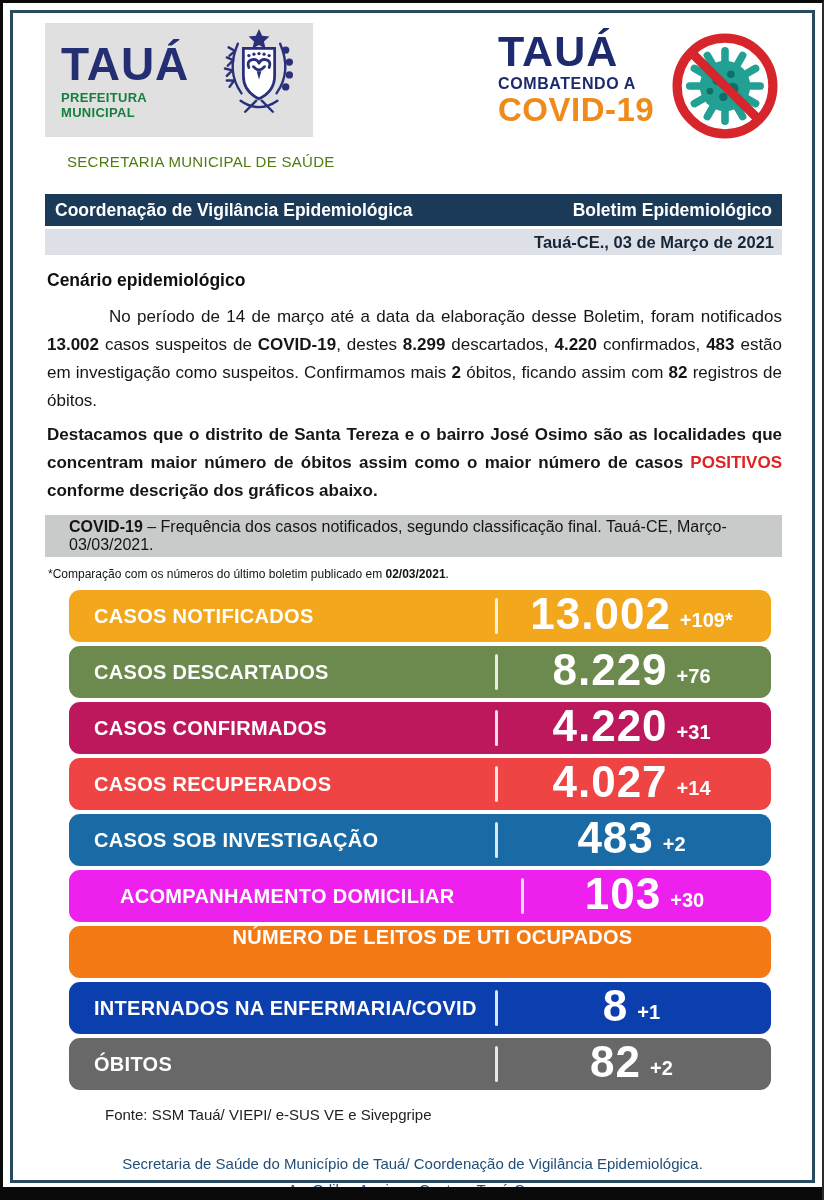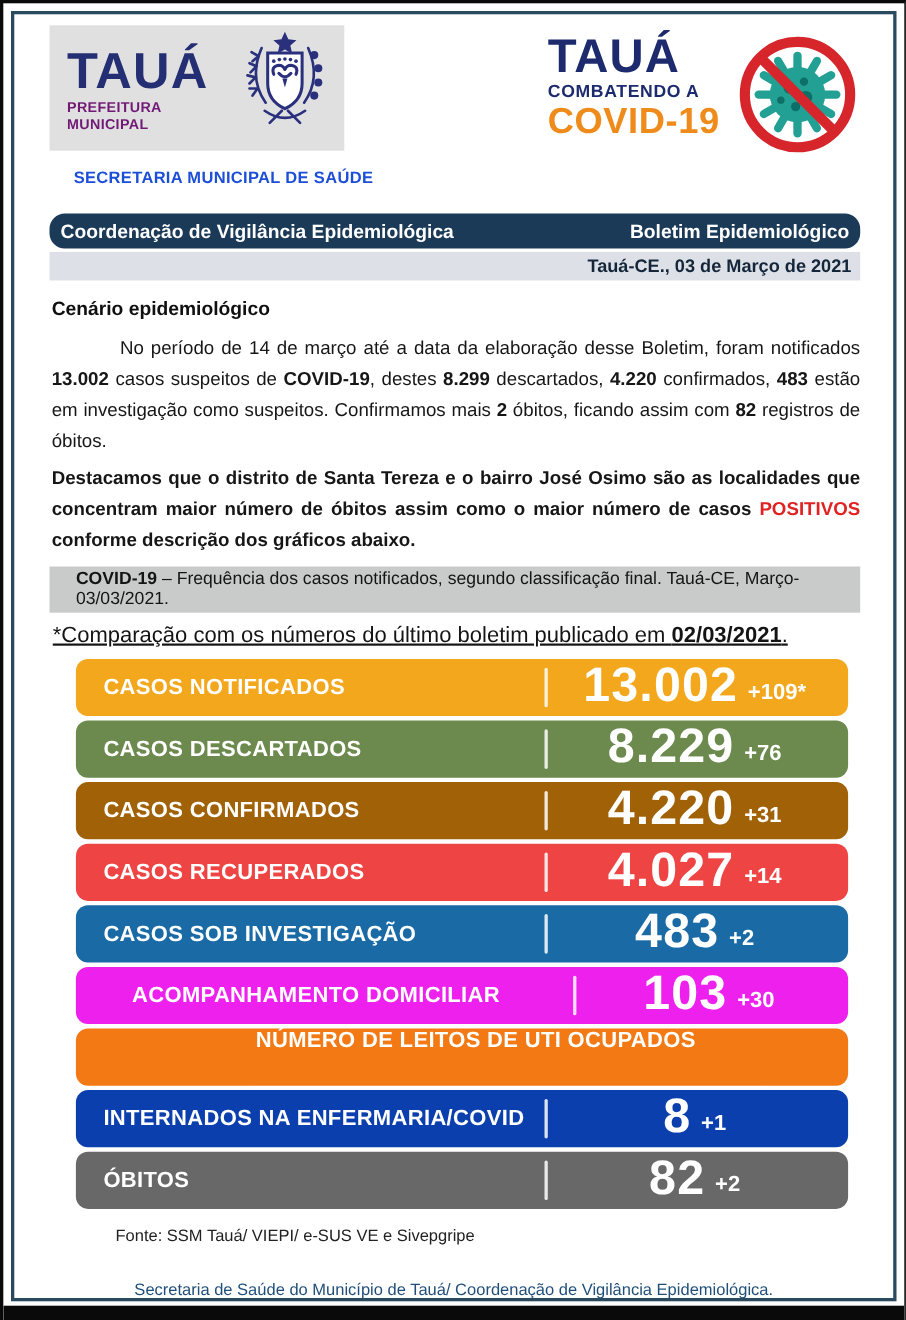--- a/index.html
+++ b/index.html
@@ -18,54 +18,54 @@
   .bottom-strip { position:absolute; left:0; right:0; bottom:0; height:13px; background:#0a0a0a; z-index:6; }
 
   
   .masthead { display:flex; justify-content:space-between; padding:20px 36px 0 42px;gap:20px; }
   .logo-left {
     background:#e0e0e0; width:268px; height:114px;
     display:flex; align-items:center; padding:0 8px 0 16px;
   }
   .logo-left-text { display:flex; flex-direction:column; }
   .logo-title { font-size:46px; font-weight:bold; color:#242e72; line-height:1; letter-spacing:1px; }
-  .logo-sub  { font-size:13px; font-weight:bold; color:#701a75; margin-top:3px; letter-spacing:0.3px; }
+  .logo-sub  { font-size:13px; font-weight:bold; color:#15803d; margin-top:3px; letter-spacing:0.3px; }
   .crest { margin-left:4px; flex:0 0 auto; }
 
   .logo-right { position:relative; width:288px; height:122px; }
   .lr-text { position:absolute; left:0; top:8px; }
   .lr-title { font-size:43px; font-weight:bold; color:#1d2b6e; line-height:0.95; letter-spacing:1px; }
   .lr-line2 { font-size:16px; font-weight:bold; color:#1d2b6e; letter-spacing:0.6px; margin-top:3px; }
   .lr-line3 { font-size:33px; font-weight:bold; color:#ef8b1a; line-height:1.05; letter-spacing:0.5px; }
   .virus { position:absolute; right:-2px; top:0; }
 
-  .secretaria { margin:8px 0 0 64px; font-size:15px; font-weight:700; color:#1d4ed8; letter-spacing:0.3px; }
+  .secretaria { margin:8px 0 0 64px; font-size:15px; font-weight:400; color:#4d7c0f; letter-spacing:0.3px; }
 
   
   .titlebar {
     margin:24px 40px 0 42px; background:#1b3a57; color:#fff; height:32px;
     display:flex; justify-content:space-between; align-items:center;
-    padding:0 10px 0 10px; font-weight:bold; font-size:17.5px;border-radius:14px;
+    padding:0 10px 0 10px; font-weight:bold; font-size:17.5px;
   }
   .datebar {
     margin:3px 40px 0 42px; background:#dde1e7; height:26px;
     display:flex; align-items:center; justify-content:flex-end;
     padding-right:8px; font-weight:bold; font-size:16.5px; color:#15263b;
   }
 
   
   .content { padding:0 40px 0 42px; }
   .heading { margin:15px 0 12px 2px; font-size:17.5px; font-weight:bold; color:#101010; }
   .para { margin:8px 0 0 2px; font-size:17px; line-height:28px; text-align:justify; }
   .para.indent { text-indent:62px; }
   .para.lead-bold { font-weight:bold; margin-top:6px; }
   .red { color:#e02222; }
 
   .section-bar { margin-top:10px; background:#c9cbca; padding:3px 6px 3px 24px; font-size:16px; color:#141414; }
-  .comparison { margin:10px 0 0 3px; font-size:20px; color:#141414;text-decoration:underline; }
+  .comparison { margin:10px 0 0 3px; font-size:12px; color:#141414; }
 
   
   .stats { margin:9px 0 0 24px; width:702px; }
   .stat-row {
     height:52px; border-radius:11px; margin-bottom:4px;
     display:flex; align-items:center; color:#fff;
   }
   .stat-label { flex:0 0 426px; padding-left:25px; font-weight:bold; font-size:20px; letter-spacing:0.3px; }
   .stat-divider { width:3px; height:36px; background:rgba(255,255,255,0.85); border-radius:2px; flex:0 0 auto; }
   .stat-value-wrap { flex:1; display:flex; align-items:flex-end; justify-content:center; gap:9px; padding:0 6px 5px 0; }
@@ -185,21 +185,21 @@
           </div>
         </div>
         <div class="stat-row" style="background: rgb(108, 138, 77);">
           <div class="stat-label">CASOS DESCARTADOS</div>
           <div class="stat-divider"></div>
           <div class="stat-value-wrap">
             <span class="stat-value">8.229</span>
             <span class="stat-delta">+76</span>
           </div>
         </div>
-        <div class="stat-row" style="background: #a16207; justify-content: flex-end;">
+        <div class="stat-row" style="background: #be185d; justify-content: flex-end;">
           <div class="stat-label">CASOS CONFIRMADOS</div>
           <div class="stat-divider"></div>
           <div class="stat-value-wrap">
             <span class="stat-value">4.220</span>
             <span class="stat-delta">+31</span>
           </div>
         </div>
         <div class="stat-row" style="background: #ef4444;">
           <div class="stat-label">CASOS RECUPERADOS</div>
           <div class="stat-divider"></div>

